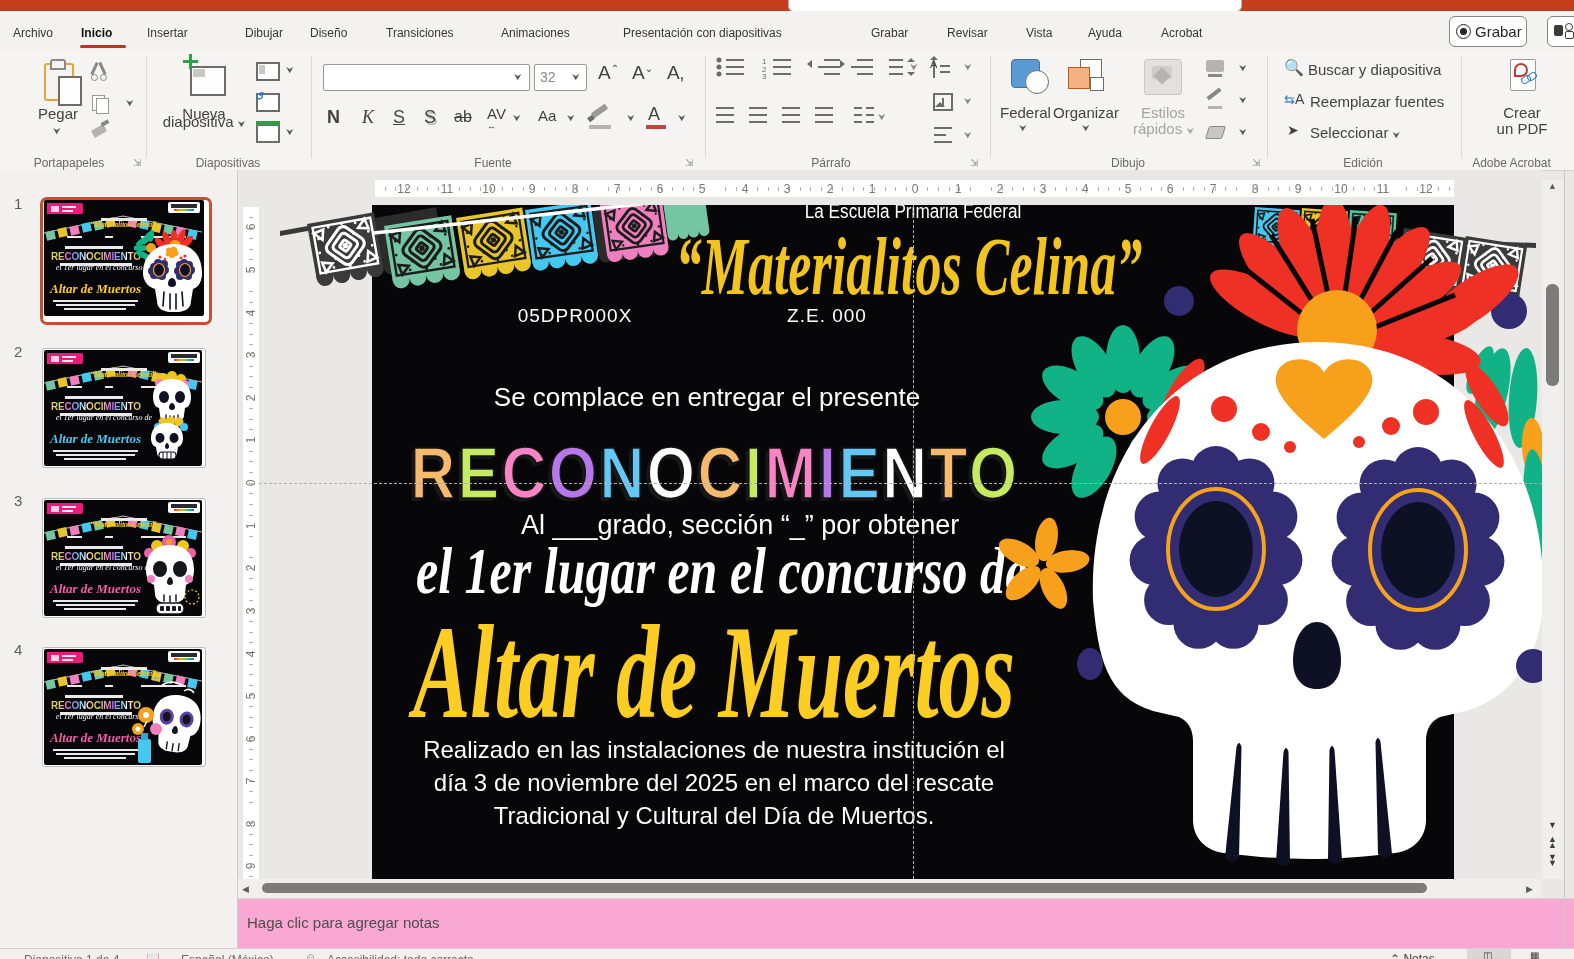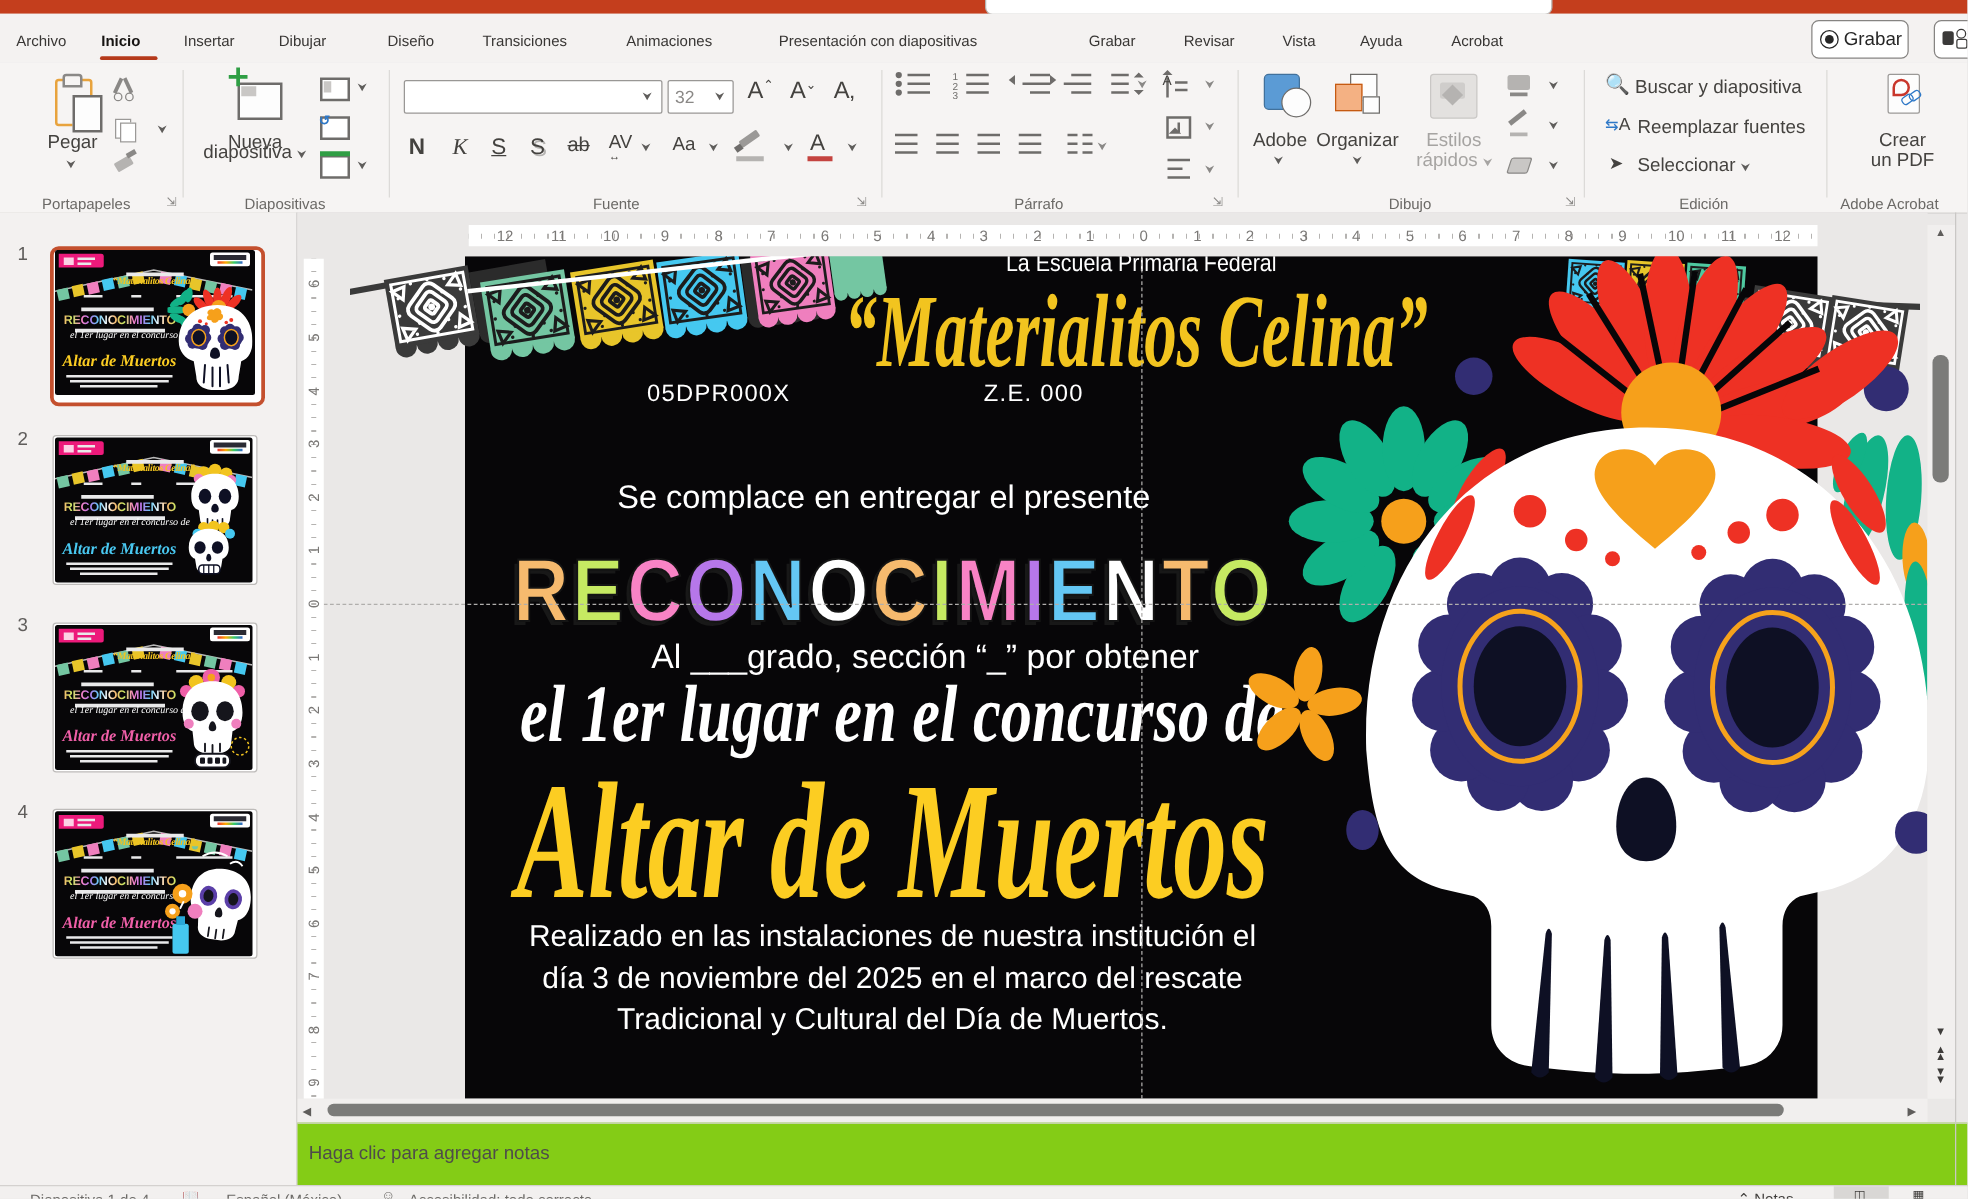--- a/index.html
+++ b/index.html
@@ -23,36 +23,36 @@
   .canvas{left:238px;top:170px;width:1304px;height:709px;overflow:hidden;background:#eae8e7}
   .hruler{position:absolute;z-index:5;left:137px;top:10px;width:1079px;height:17px;background:#fff}
   .vruler{position:absolute;z-index:5;left:5px;top:37px;width:16px;height:672px;background:#fff}
   .rnum{position:absolute;font-size:12px;color:#7a7876}
   .slide{position:absolute;left:134px;top:35px;width:1082px;height:674px;background:#070608;overflow:hidden}
   .white{color:#fff}
   .script{font-family:"Liberation Serif",serif;font-style:italic}
   .guideh{position:absolute;border-top:1px dashed #b0aeac}
   .guidev{position:absolute;border-left:1px dashed #b0aeac}
   .hscroll{left:238px;top:879px;width:1304px;height:19px;background:#f1efee}
-  .notes{left:238px;top:898px;width:1336px;height:50px;background:#84cc16;border-top:1px solid #d8d6d4}
+  .notes{left:238px;top:898px;width:1336px;height:50px;background:#f9a8d4;border-top:1px solid #d8d6d4}
   .status{left:0;top:948px;width:1574px;height:11px;background:#f2f0ef;border-top:1px solid #d4d1cf}
   .vscroll{left:1542px;top:180px;width:22px;height:699px;background:#f1efee}
   .mrecon{font-weight:bold;letter-spacing:0;background:linear-gradient(90deg,#f6ba6e,#c6ea62,#f883c5,#b677ea,#64c7f4,#fff,#f6ba6e,#c6ea62,#f883c5,#b677ea,#64c7f4,#fff,#f6ba6e,#c6ea62);-webkit-background-clip:text;background-clip:text;color:transparent;white-space:nowrap}
   .mscript{font-family:"Liberation Serif",serif;font-style:italic;white-space:nowrap}
   .mwline{position:absolute;background:#e9e9ea}
 </style></head>
 <body>
   <div class="a titlebar">
     <div class="a search"></div>
   </div>
   <div class="a menubar">
     <span class="a tab" style="left:13px">Archivo</span>
     <span class="a tab" style="left:81px;font-weight:bold;color:#161412">Inicio</span>
     <span class="a tab" style="left:147px">Insertar</span>
-    <span class="a tab" style="left:223px">Dibujar</span>
+    <span class="a tab" style="left:245px">Dibujar</span>
     <span class="a tab" style="left:310px">Diseño</span>
     <span class="a tab" style="left:386px">Transiciones</span>
     <span class="a tab" style="left:501px">Animaciones</span>
     <span class="a tab" style="left:623px">Presentación con diapositivas</span>
     <span class="a tab" style="left:871px">Grabar</span>
     <span class="a tab" style="left:947px">Revisar</span>
     <span class="a tab" style="left:1026px">Vista</span>
     <span class="a tab" style="left:1088px">Ayuda</span>
     <span class="a tab" style="left:1161px">Acrobat</span>
     <div class="a" style="left:80px;top:34px;width:46px;height:3px;background:#b53a1b;border-radius:2px"></div>
@@ -133,21 +133,21 @@
     <div class="a" style="left:646px;top:75px;width:20px;height:4px;background:#c4433f"></div>
     <div class="a chev" style="left:678px;top:63px">⮟</div>
     <div class="a glabel" style="left:455px;width:76px">Fuente</div>
     <div class="a launch" style="left:685px">⇲</div>
 
     <div class="a glabel" style="left:793px;width:76px">Párrafo</div>
     <div class="a launch" style="left:970px">⇲</div>
 
     <div class="a" style="left:1011px;top:9px;width:27px;height:27px;background:#5b9bd5;border:1.5px solid #41719c;border-radius:4px"></div>
     <div class="a" style="left:1025px;top:20px;width:22px;height:22px;background:#fdfdfd;border:1.5px solid #6e6c6a;border-radius:50%"></div>
-    <div class="a btxt" style="left:1000px;top:54px;width:48px">Adobe</div>
+    <div class="a btxt" style="left:1000px;top:54px;width:48px">Federal</div>
     <div class="a chev" style="left:1019px;top:73px">⮟</div>
     <div class="a" style="left:1080px;top:9px;width:20px;height:20px;background:#fdfdfd;border:1.5px solid #6e6c6a"></div>
     <div class="a" style="left:1068px;top:17px;width:20px;height:20px;background:#f4b183;border:1.5px solid #c55a11"></div>
     <div class="a" style="left:1090px;top:27px;width:12px;height:12px;background:#fdfdfd;border:1.5px solid #6e6c6a"></div>
     <div class="a btxt" style="left:1053px;top:54px;width:66px">Organizar</div>
     <div class="a chev" style="left:1082px;top:73px">⮟</div>
     <div class="a" style="left:1144px;top:9px;width:36px;height:34px;background:#e3e1df;border:1px solid #c9c7c5;border-radius:3px"></div>
     <div class="a" style="left:1152px;top:16px;width:20px;height:13px;background:#cfcdcb;border-radius:2px"></div>
     <div class="a" style="left:1156px;top:20px;width:12px;height:12px;background:#b5b3b1;transform:rotate(45deg)"></div>
     <div class="a gtxt" style="left:1139px;top:54px;width:48px">Estilos</div>

